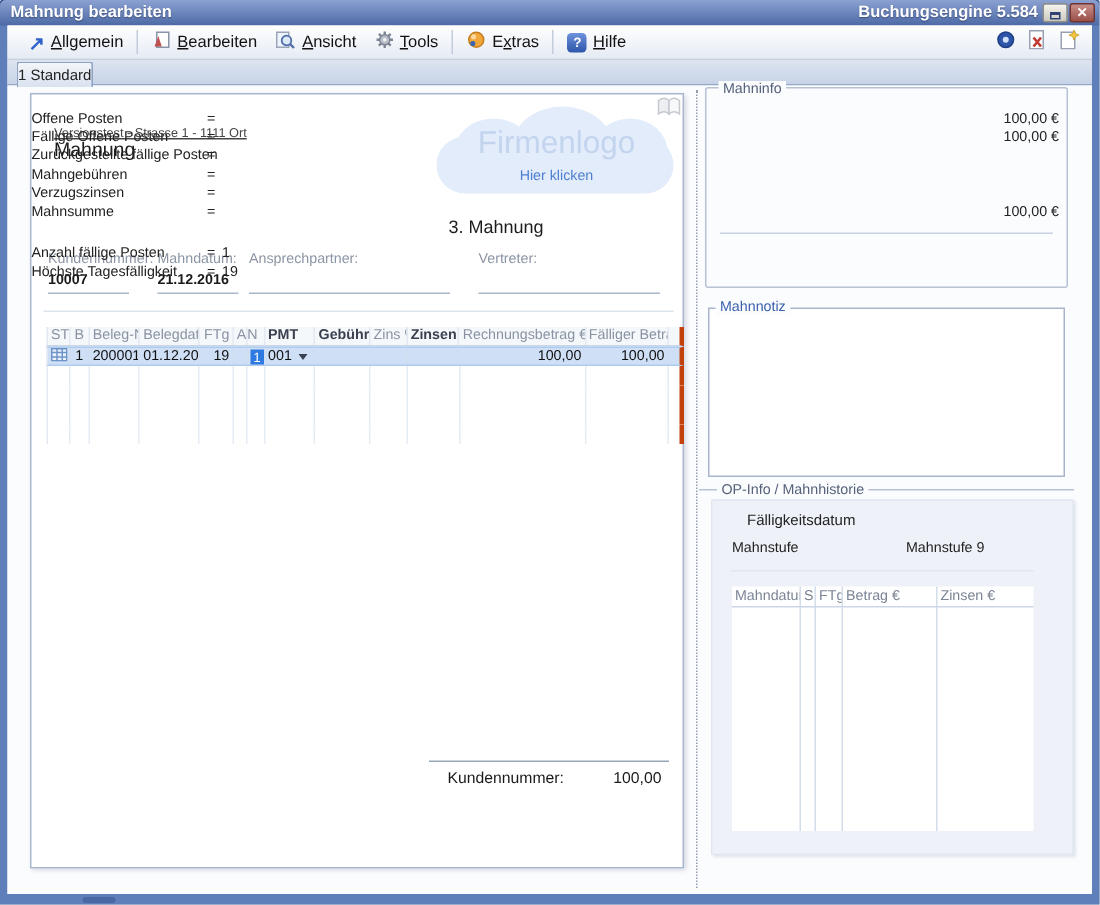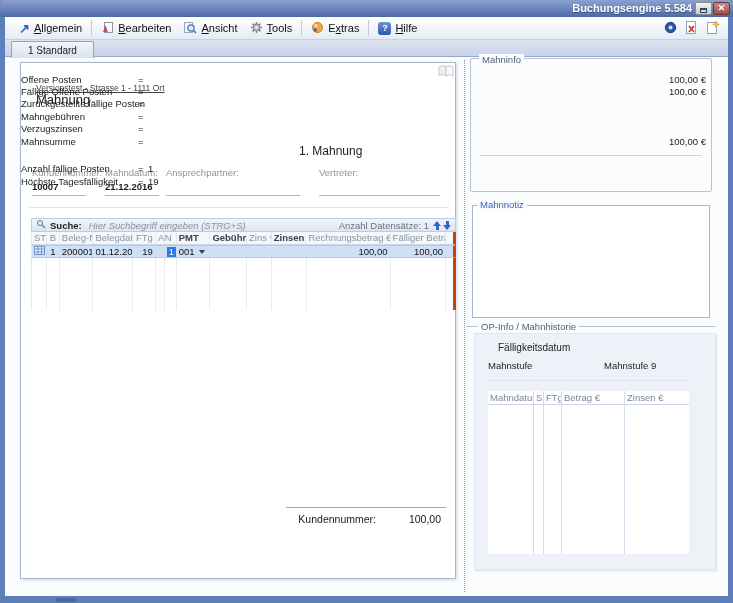--- a/index.html
+++ b/index.html
@@ -19,21 +19,21 @@
   
   .toolbar{position:absolute;left:0;top:0;width:723px;height:23px;background:linear-gradient(#ffffff,#e5ebf4);border-bottom:1px solid #c7d0df;display:flex;align-items:center;padding:0 8px}
   .tb-item{display:flex;align-items:center;gap:4px;padding:2px 6px;font-size:11px;color:#111;cursor:default}
   .tb-item u{text-decoration:underline}
   .tb-sep{width:1px;height:16px;background:#c3ccda;margin:0 3px}
   .tb-right{margin-left:auto;display:flex;gap:8px;align-items:center}
   .help-badge{width:13px;height:13px;border-radius:3px;background:linear-gradient(#6d92dd,#2d55a8);color:#fff;font-size:9px;font-weight:bold;text-align:center;line-height:13px}
   .arrow-ne{color:#2e62c8;font-weight:bold;font-size:13px;line-height:13px}
   
   .tabstrip{position:absolute;left:0;top:23px;width:723px;height:17px;background:linear-gradient(#dde4f0,#c7d3e7);border-bottom:1px solid #93a7c7}
-  .tab{position:absolute;left:6px;top:1px;height:17px;padding:0 16px;background:linear-gradient(#f3f6fa,#d9e2ef);border:1px solid #8fa3c4;border-bottom:none;border-radius:2px 2px 0 0;font-size:10px;display:flex;align-items:center;color:#222;z-index:2}
+  .tab{position:absolute;left:6px;top:1px;height:17px;padding:0 0;background:linear-gradient(#f3f6fa,#d9e2ef);border:1px solid #8fa3c4;border-bottom:none;border-radius:2px 2px 0 0;font-size:10px;display:flex;align-items:center;color:#222;z-index:2}
   
   .content{position:absolute;left:0;top:40px;width:723px;height:539px;background:#fbfcfe}
   
   .page{position:absolute;left:15px;top:5px;width:436px;height:517px;background:#fff;border:1px solid #a9b7cf;box-shadow:1px 1px 3px rgba(90,105,135,.25)}
   .addr-link{position:absolute;left:15px;top:20px;font-size:8.5px;color:#444;text-decoration:underline}
   .doc-type{position:absolute;left:15px;top:29px;font-size:13px;color:#1c1c1c}
   .page-curl{position:absolute;right:1px;top:1px}
   .cloud{position:absolute;left:270px;top:8px;width:160px;height:64px}
   .puff{position:absolute;background:#e3ecfa;border-radius:50%}
   .p1{left:0;top:20px;width:158px;height:38px;border-radius:22px}
@@ -101,20 +101,21 @@
   .hc0{width:46px}.hc1{width:10px}.hc2{width:18px}.hc3{width:63px}.hc4{width:64px;border-right:none}
   .hhead-line{position:absolute;left:13px;top:70px;width:201px;height:1px;background:#ccd6e8}
   .grip{position:absolute;left:55px;bottom:1px;width:22px;height:4px;background:#4a68a4;border-radius:2px}
 </style>
 </head>
 <body>
 
 <div class="window">
 
   <div class="titlebar">
+    <div class="title-text">Mahnung bearbeiten</div>
     <div class="app-version">Buchungsengine 5.584</div>
     <div class="win-btn btn-min">
         <span class="glyph"></span>
       </div>
     <div class="win-btn btn-close">✕</div>
   </div>
 
   <div class="chrome">
 
     <div class="toolbar">
@@ -188,55 +189,50 @@
     <div class="content">
 
       <div class="page">
         <span class="page-curl"><svg width="16" height="13">
               <path d="M1 3 Q5 0 8 3 L8 12 Q5 9 1 12 Z" fill="#eceef1" stroke="#c5c9d0"></path>
               <path d="M15 3 Q11 0 8 3 L8 12 Q11 9 15 12 Z" fill="#f7f8f9" stroke="#c5c9d0"></path>
             </svg></span>
         <a class="addr-link">Versionstest - Strasse 1 - 1111 Ort</a>
         <div class="doc-type">Mahnung</div>
 
-
-        <div class="heading1">1. Mahnung</div>
+        <div class="cloud">
+          <div class="puff p1"></div>
+          <div class="puff p2"></div>
+          <div class="puff p3"></div>
+          <div class="puff p4"></div>
+          <div class="logo-text">Firmenlogo</div>
+          <div class="logo-hint">Hier klicken</div>
+        </div>
+
+        <div class="heading1">3. Mahnung</div>
 
         <div class="field f1">
           <div class="f-label">Kundennummer:</div>
           <div class="f-value">10007</div>
         </div>
         <div class="field f2">
           <div class="f-label">Mahndatum:</div>
           <div class="f-value">21.12.2016</div>
         </div>
         <div class="field f3">
           <div class="f-label">Ansprechpartner:</div>
           <div class="f-value"></div>
         </div>
         <div class="field f4">
           <div class="f-label">Vertreter:</div>
           <div class="f-value"></div>
         </div>
         <div class="page-sep"></div>
 
         <div class="ptable">
-          <div class="search-row">
-            <span><svg width="10" height="10">
-                  <circle cx="4" cy="4" r="2.6" fill="#dce9f8" stroke="#5b82b8"></circle>
-                  <line x1="6" y1="6" x2="9" y2="9" stroke="#5b82b8" stroke-width="1.4"></line>
-                </svg></span>
-            <span class="search-label">Suche:</span>
-            <span class="search-hint">Hier Suchbegriff eingeben (STRG+S)</span>
-            <span class="search-count"><span>Anzahl Datensätze:</span> <span>1</span></span>
-            <span class="sort-arrows">
-              <span class="arr arr-up"></span>
-              <span class="arr arr-down"></span>
-            </span>
-          </div>
           <div class="phead">
             <div class="pc cst">ST</div>
             <div class="pc cb">B</div>
             <div class="pc cbn">Beleg-Nr.</div>
             <div class="pc cbd">Belegdatum</div>
             <div class="pc cftg num">FTg</div>
             <div class="pc ca">A</div>
             <div class="pc cn">N</div>
             <div class="pc cpmt hd-strong">PMT</div>
             <div class="pc cgeb num hd-strong">Gebühr €</div>

